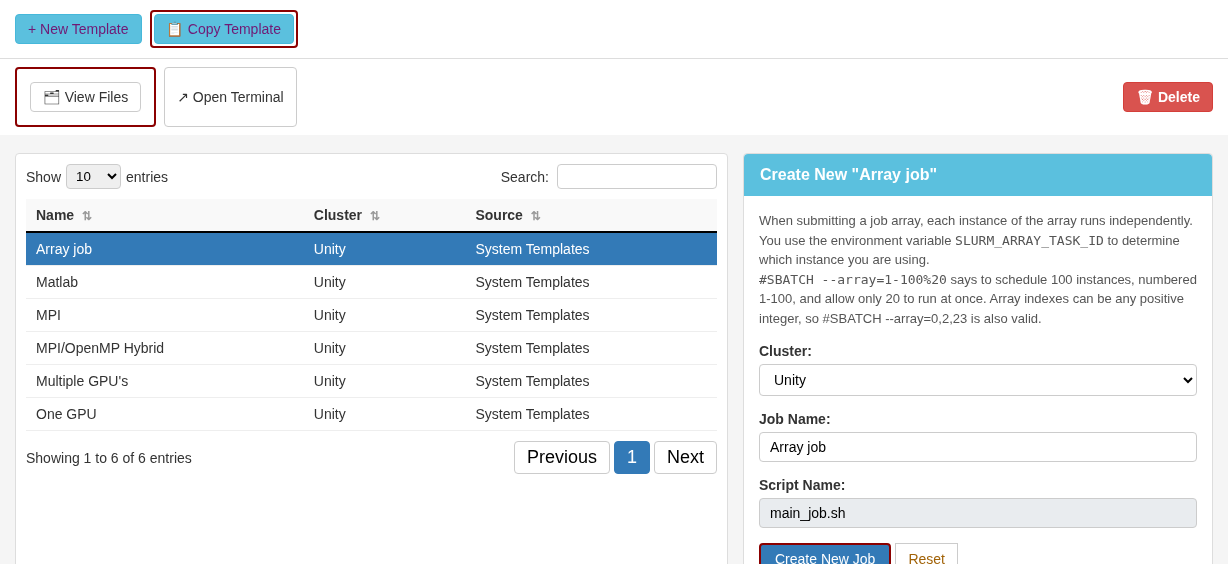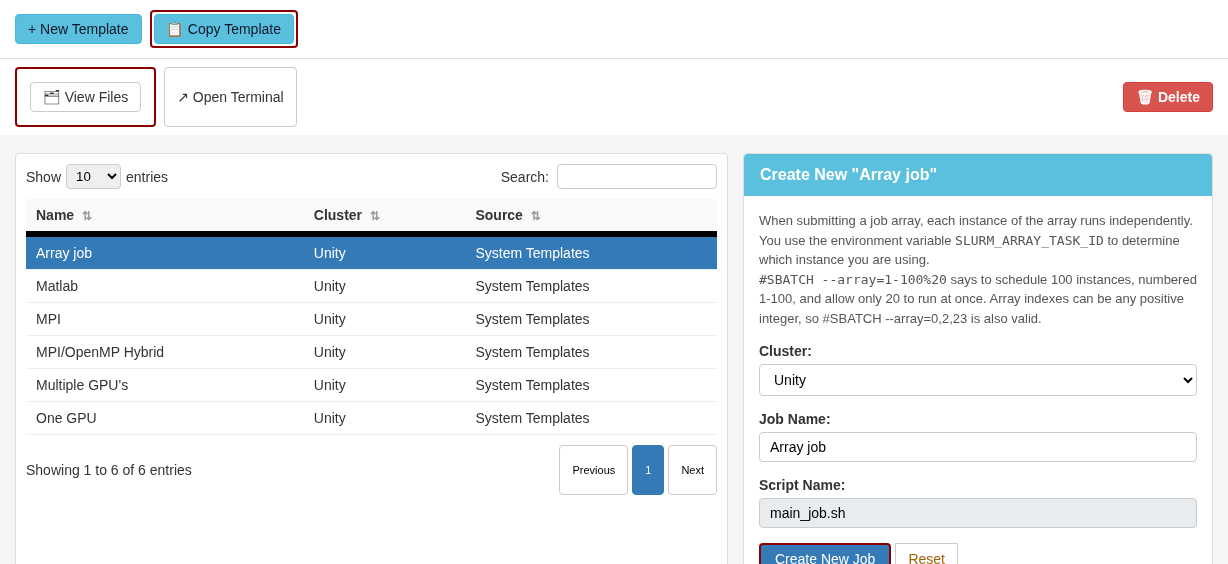--- a/index.html
+++ b/index.html
@@ -21,21 +21,21 @@
       padding: 6px 12px;
       border: none;
       border-radius: 4px;
       cursor: pointer;
       font-size: 14px;
       text-decoration: none;
     }
 
     .btn-info {
       background: #5bc0de;
-      color: #0f172a;
+      color: #701a75;
       border: 1px solid #46b8da;
     }
 
     .btn-default {
       background: #fff;
       color: #333;
       border: 1px solid #ccc;
     }
 
     .btn-danger {
@@ -118,21 +118,21 @@
     }
 
     table {
       width: 100%;
       border-collapse: collapse;
       font-size: 14px;
     }
 
     thead th {
       background: #f9f9f9;
-      border-bottom: 6px solid #000000;
+      border-bottom: 2px solid #000000;
       padding: 8px 10px;
       text-align: left;
       font-weight: bold;
       cursor: pointer;
       user-select: none;
     }
 
     thead th .sort-icon {
       margin-left: 4px;
       color: #999;
@@ -159,26 +159,26 @@
       margin-top: 10px;
     }
 
     .pagination {
       display: flex;
       gap: 4px;
       align-items: center;
     }
 
     .pagination button {
-      padding: 18px 12px;
-      border: 1px solid #ccc;
-      background: #fff;
-      border-radius: 4px;
-      cursor: pointer;
-      font-size: 11px;
+      padding: 5px 12px;
+      border: 1px solid #ccc;
+      background: #fff;
+      border-radius: 4px;
+      cursor: pointer;
+      font-size: 18px;
     }
 
     .pagination button.active {
       background: #337ab7;
       color: #fff;
       border-color: #337ab7;
     }
 
     .right-panel {
       width: 470px;

